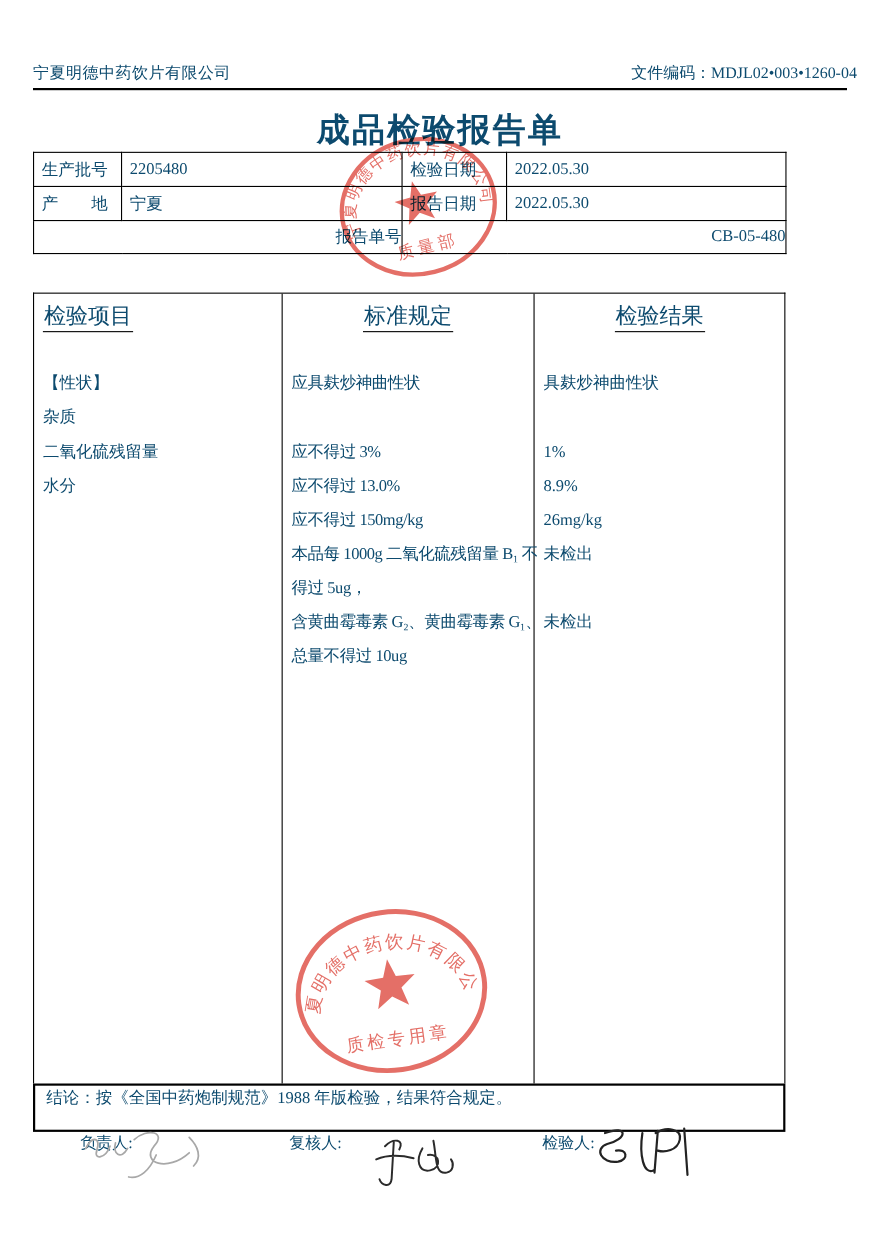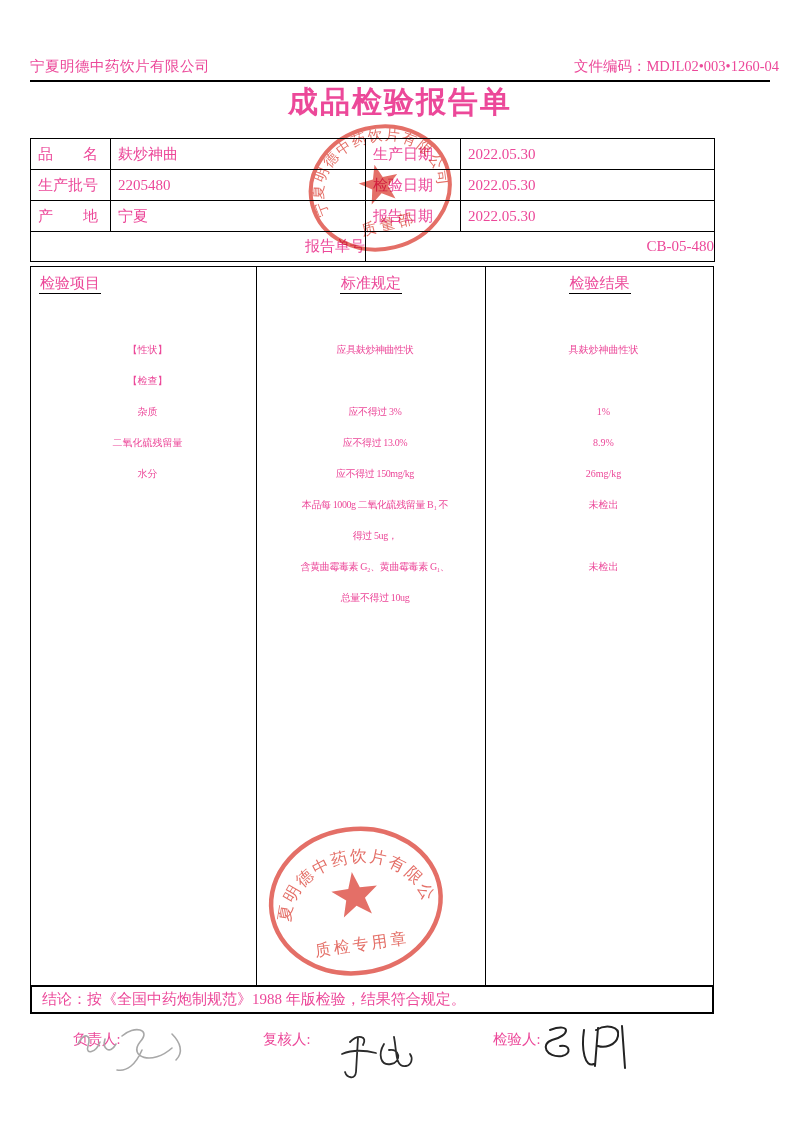--- a/index.html
+++ b/index.html
@@ -1,47 +1,47 @@
 <!DOCTYPE html>
 <html><head>
 <meta charset="utf-8">
 <style>
   * { margin:0; padding:0; box-sizing:border-box; }
   html,body { background:#ffffff; }
   .page {
     position:relative; width:800px; height:1131px; background:#fff;
-    font-family:"Liberation Serif","DejaVu Serif",serif; color:#ec4899;
+    font-family:"Liberation Serif","DejaVu Serif",serif; color:#0c4a6e;
     overflow:hidden;
   }
   
   .company { position:absolute; left:30px; top:57px; font-size:14.5px; letter-spacing:0.5px; }
   .doccode { position:absolute; right:21px; top:57px; font-size:14.5px; }
   .rule { position:absolute; left:30px; top:80px; width:740px; height:2px; background:#000; }
-  .title { position:absolute; left:0; top:82px; width:100%; text-align:center;
+  .title { position:absolute; left:0; top:98px; width:100%; text-align:center;
            font-size:30px; font-weight:bold; letter-spacing:2px; }
   
   table.info { position:absolute; left:30px; top:138px; width:684px;
                border-collapse:collapse; table-layout:fixed; font-size:15px; }
   table.info td { border:1px solid #000; height:31px; padding:0 0 0 7px; white-space:nowrap; overflow:hidden; }
   table.info tr.last td { height:30px;text-align:right; }
   
   .main { position:absolute; left:30px; top:266px; width:684px; }
   .cols { display:flex; border:1px solid #000; border-bottom:none; height:719px; background:transparent; }
   .col  { position:relative; padding-top:7px; }
   .col1 { width:226px; border-right:1px solid #000; }
   .col2 { width:229px; border-right:1px solid #000; }
   .col3 { width:227px; }
-  .hdr  { font-size:15px; height:24px; }
+  .hdr  { font-size:20px; height:24px; }
   .col1 .hdr { padding-left:8px; }
   .col2 .hdr, .col3 .hdr { text-align:center; }
   .hdr span { border-bottom:1px solid #000; padding:0 1px 2px 1px; }
   .lines { margin-top:36px; }
-  .line { height:31px; line-height:31px; padding-left:8px; font-size:10px; white-space:nowrap;text-align:center; }
+  .line { height:31px; line-height:31px; padding-left:8px; font-size:15px; white-space:nowrap; }
   .col2 .line { letter-spacing:-0.4px; }
-  .concl { border:2px solid #000; margin-top:0; height:29px; line-height:25px;
+  .concl { border:2px solid #000; margin-top:0; height:44px; line-height:25px;
            font-size:15px; padding-left:10px; white-space:nowrap; }
   
   .stamp { position:absolute; mix-blend-mode:multiply; opacity:0.8; pointer-events:none; }
   .stamp1 { left:300px; top:117px; transform:rotate(-14deg); }
   .stamp2 { left:259px; top:818px; transform:rotate(-8deg); }
   
   .sigrow { position:absolute; left:30px; top:1022px; width:740px; height:75px; font-size:14.5px; }
   .siglabel { position:absolute; top:8px; white-space:nowrap; }
   .lab-resp { left:2px;margin-left:41px; } .lab-rev { left:233px; } .lab-insp { left:463px; }
   .sigpic { position:absolute; }
@@ -58,26 +58,20 @@
   <div class="title">成品检验报告单</div>
 
   <table class="info">
     <colgroup>
         <col style="width:80px">
         <col style="width:255px">
         <col style="width:95px">
         <col style="width:254px">
       </colgroup>
     <tbody>
-        <tr>
-      <td>品　　名</td>
-      <td>麸炒神曲</td>
-      <td>生产日期</td>
-      <td>2022.05.30</td>
-    </tr>
     <tr>
       <td>生产批号</td>
       <td>2205480</td>
       <td>检验日期</td>
       <td>2022.05.30</td>
     </tr>
     <tr>
       <td>产　　地</td>
       <td>宁夏</td>
       <td>报告日期</td>
@@ -89,21 +83,20 @@
     </tr>
   </tbody>
     </table>
 
   <div class="main">
     <div class="cols">
       <div class="col col1">
         <div class="hdr"><span>检验项目</span></div>
         <div class="lines">
           <div class="line">【性状】</div>
-          <div class="line">【检查】</div>
           <div class="line">杂质</div>
           <div class="line">二氧化硫残留量</div>
           <div class="line">水分</div>
           <div class="line"></div>
           <div class="line"></div>
           <div class="line"></div>
           <div class="line"></div>
         </div>
       </div>
       <div class="col col2">

